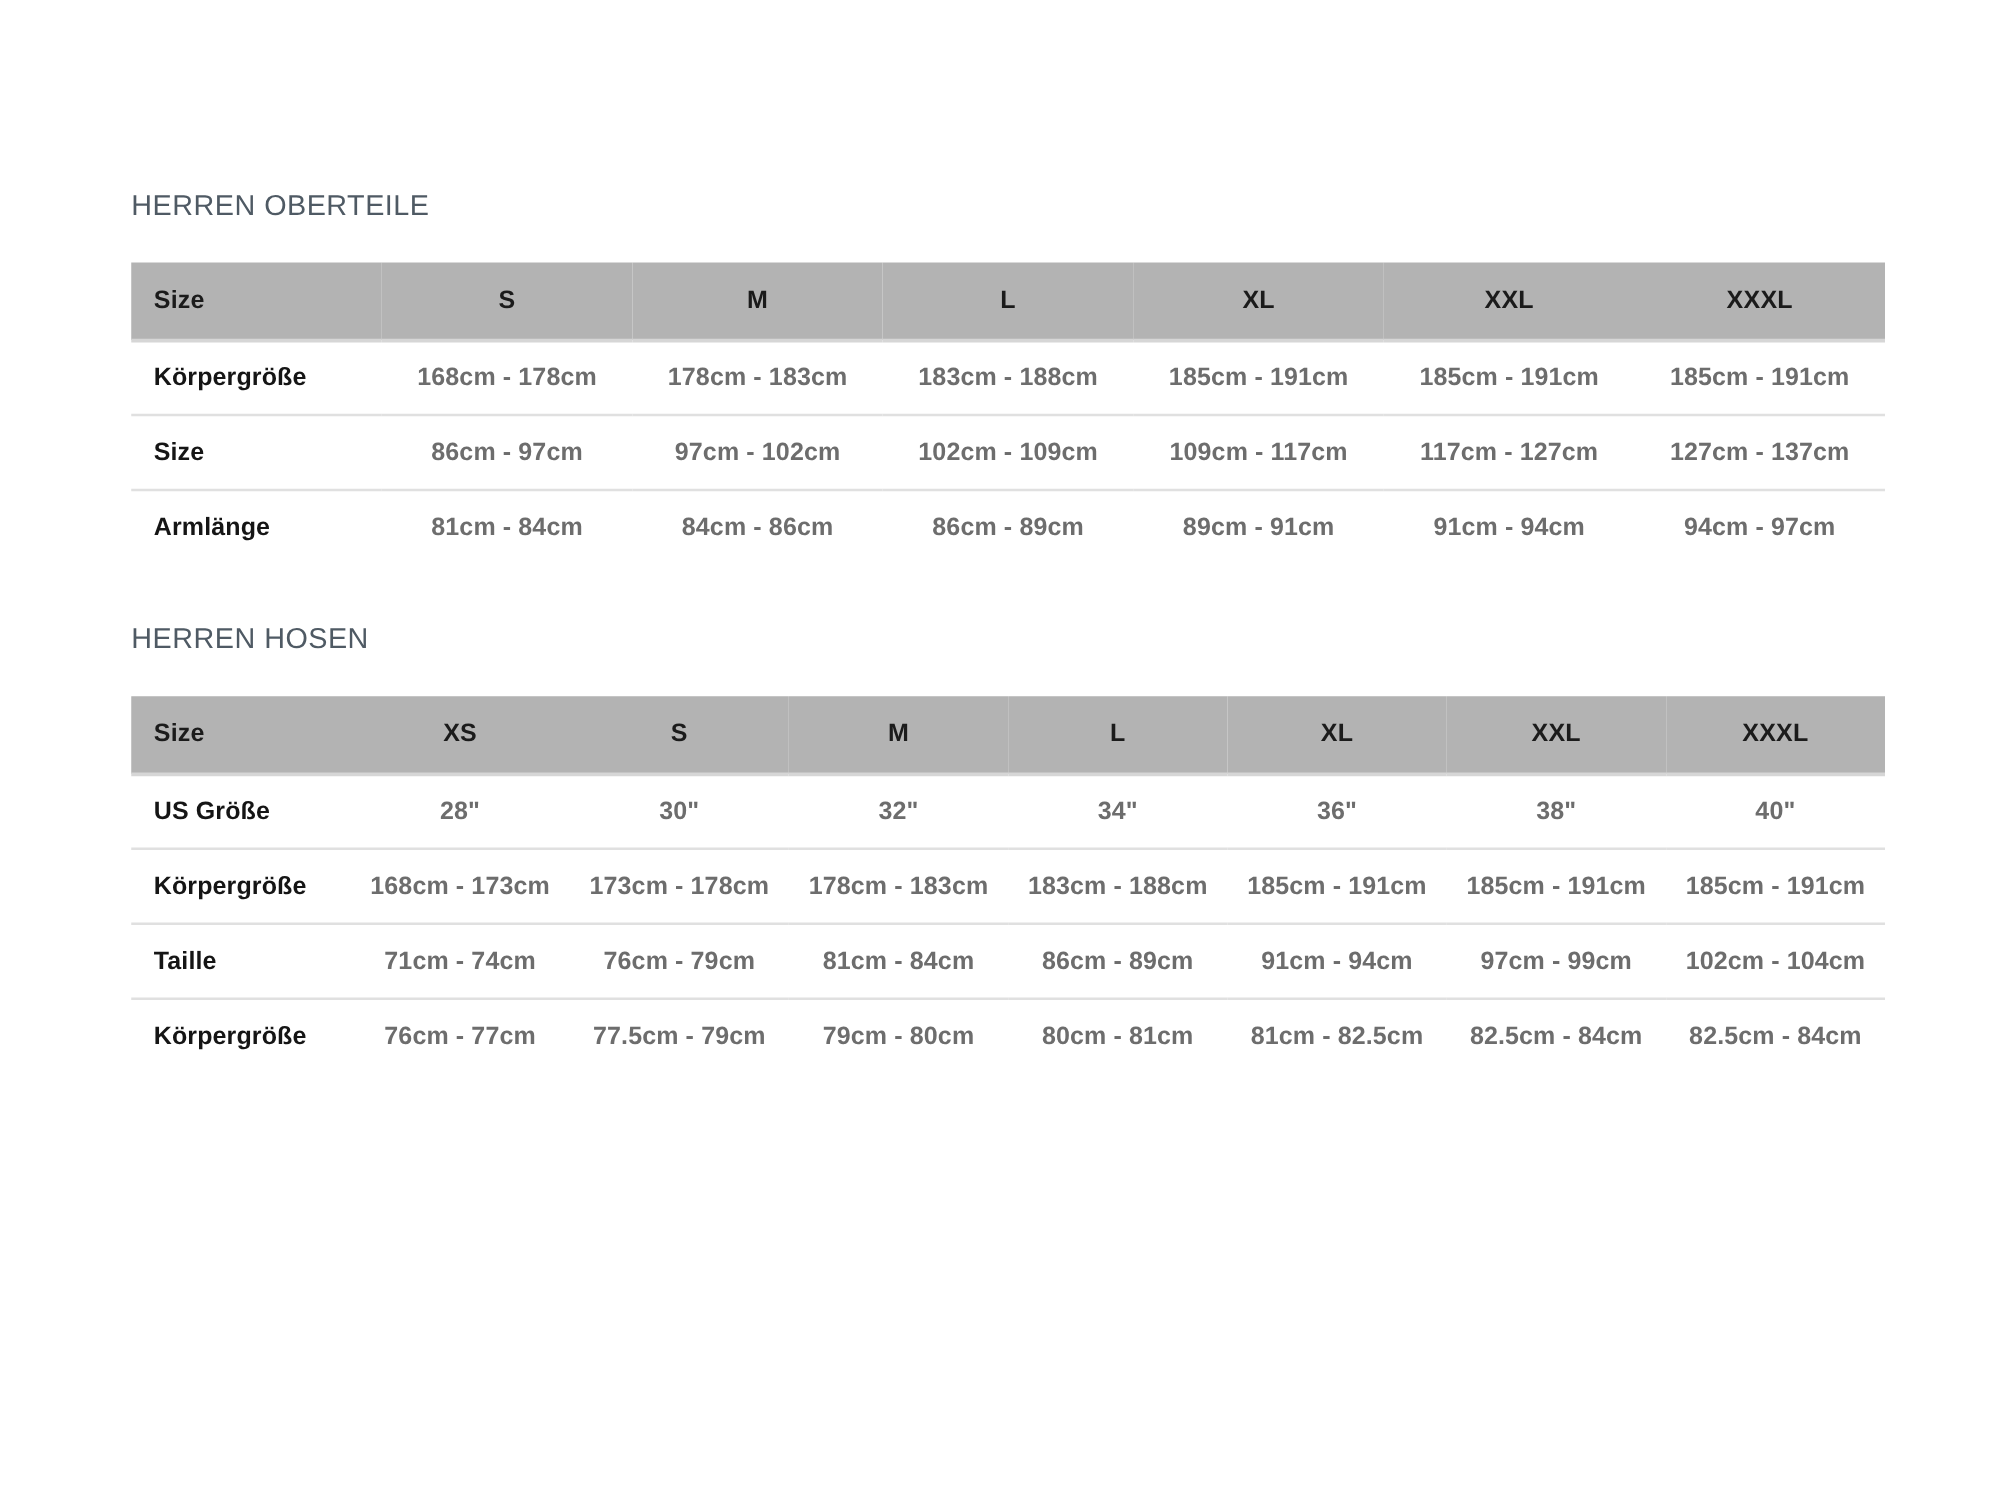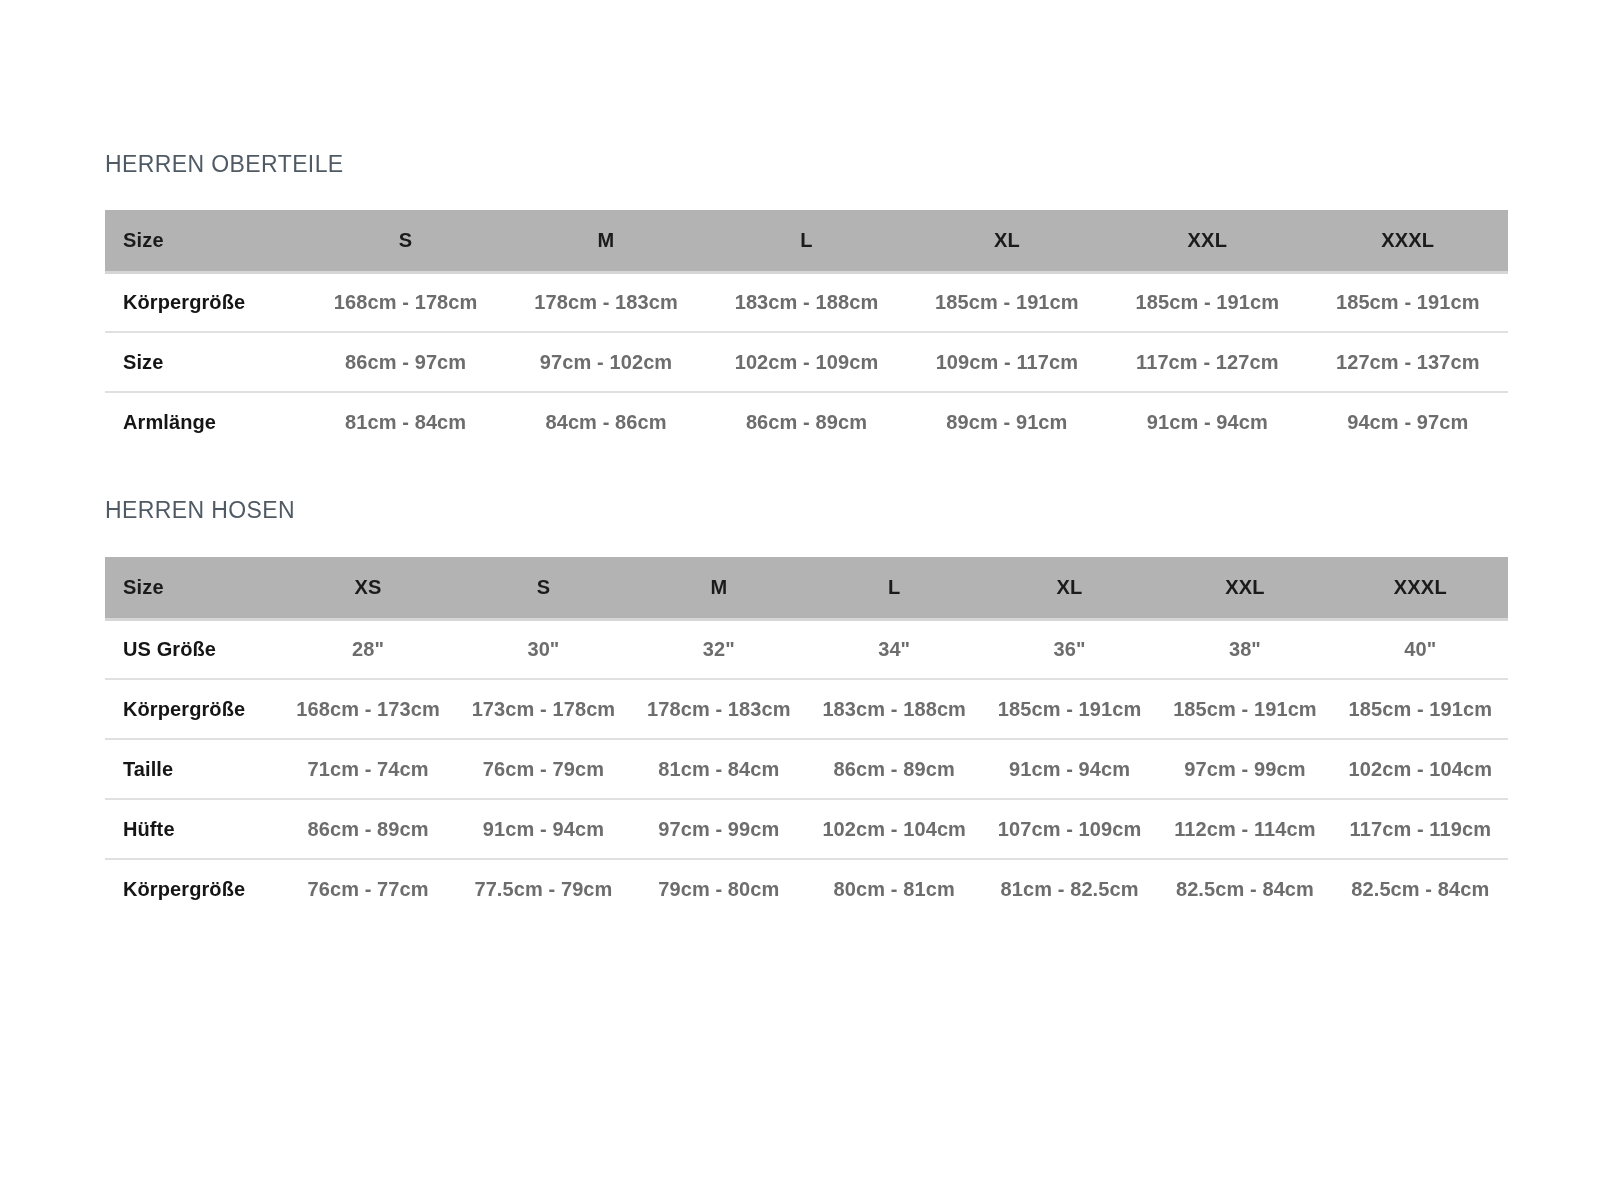--- a/index.html
+++ b/index.html
@@ -148,30 +148,20 @@
             <th class="label-col">Taille</th>
             <td>71cm - 74cm</td>
             <td>76cm - 79cm</td>
             <td>81cm - 84cm</td>
             <td>86cm - 89cm</td>
             <td>91cm - 94cm</td>
             <td>97cm - 99cm</td>
             <td>102cm - 104cm</td>
           </tr>
           <tr>
-            <th class="label-col">Hüfte</th>
-            <td>86cm - 89cm</td>
-            <td>91cm - 94cm</td>
-            <td>97cm - 99cm</td>
-            <td>102cm - 104cm</td>
-            <td>107cm - 109cm</td>
-            <td>112cm - 114cm</td>
-            <td>117cm - 119cm</td>
-          </tr>
-          <tr>
             <th class="label-col">Körpergröße</th>
             <td>76cm - 77cm</td>
             <td>77.5cm - 79cm</td>
             <td>79cm - 80cm</td>
             <td>80cm - 81cm</td>
             <td>81cm - 82.5cm</td>
             <td>82.5cm - 84cm</td>
             <td>82.5cm - 84cm</td>
           </tr>
         </tbody>

